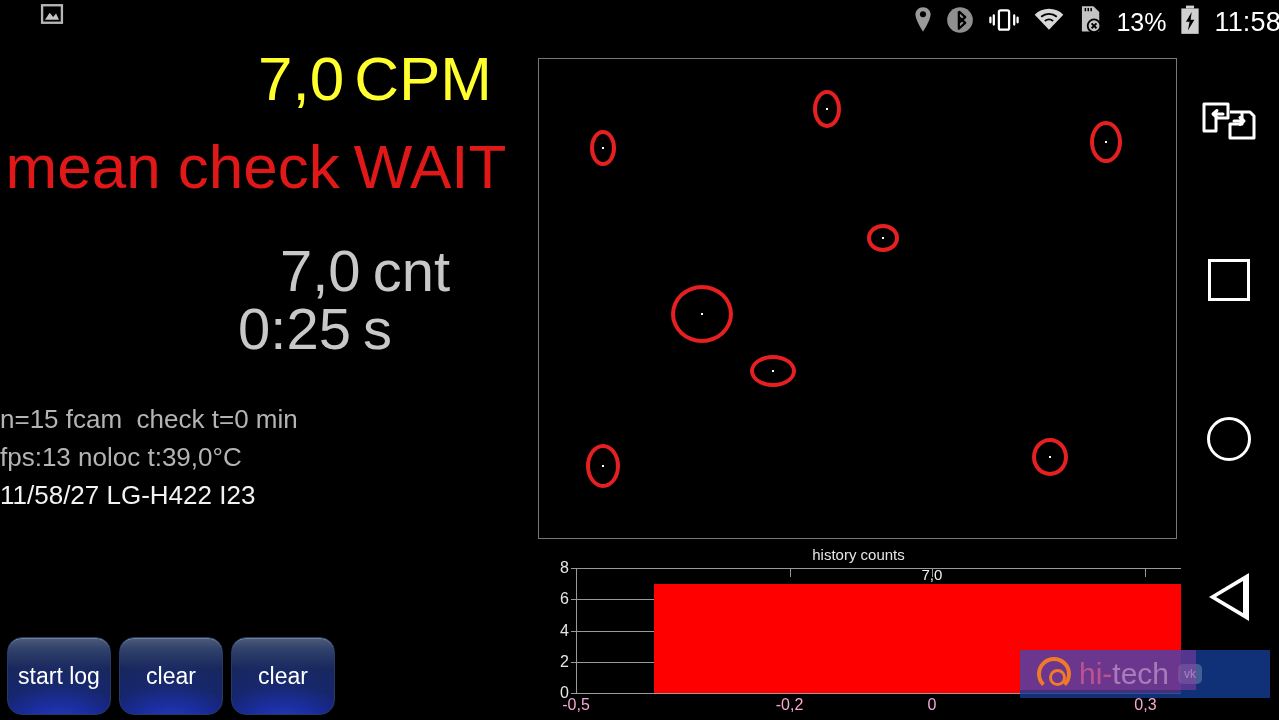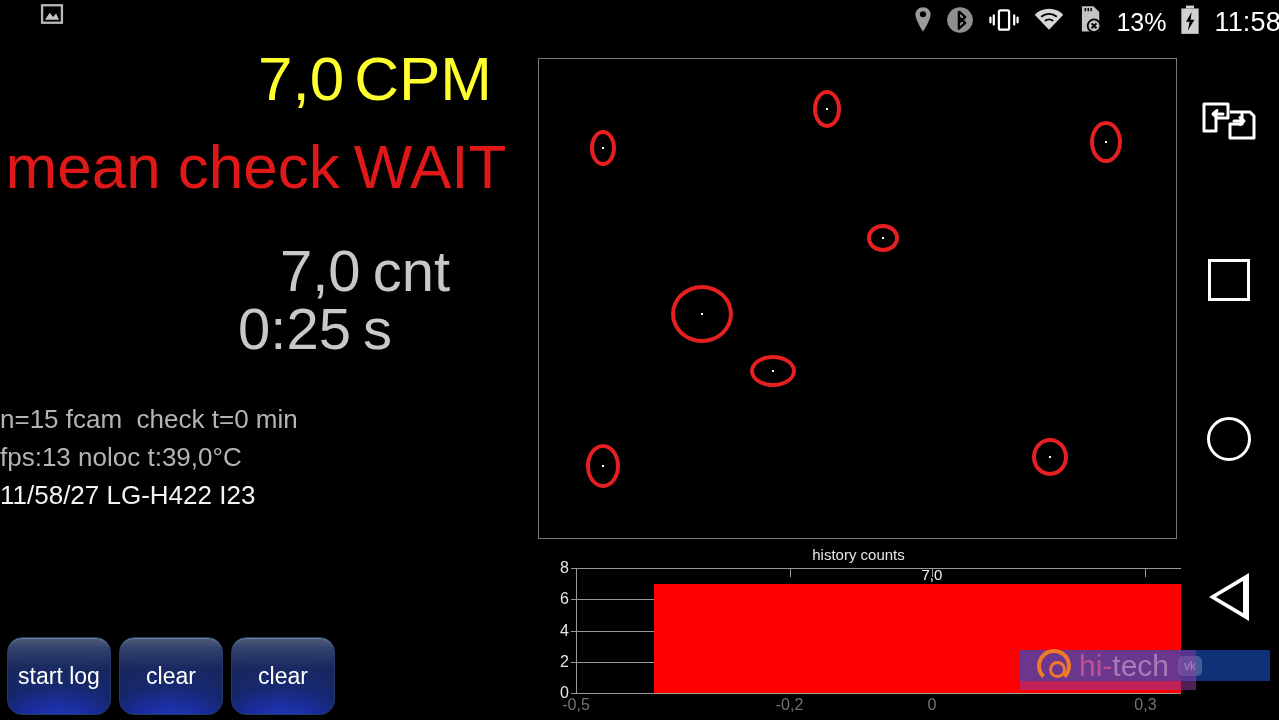--- a/index.html
+++ b/index.html
@@ -112,37 +112,37 @@
     position:absolute; right:612px; width:22px; text-align:right;
     color:#e6e6e6; font-size:16px; transform:translateY(-9px);
   }
   .ytick-mark {
     position:absolute; left:-5px; width:5px; height:1px; background:#9a9a9a;
   }
   .xtick-mark {
     position:absolute; top:0; width:1px; height:9px; background:#9a9a9a;
   }
   .xtick-label {
-    position:absolute; top:128px; color:#737373; font-size:16px;
+    position:absolute; top:128px; color:#f9a8d4; font-size:16px;
     transform:translateX(-50%); white-space:nowrap;
   }
   #axis-left {
     position:absolute; left:22px; top:0; width:1px; height:126px; background:#9a9a9a;
   }
   #bar {
     position:absolute; background:#ff0000;
   }
   #bar-label {
     position:absolute; color:#f2f2f2; font-size:15px;
     transform:translateX(-50%); white-space:nowrap;
   }
 
   
   #watermark {
-    position:absolute; left:1020px; top:650px; width:250px; height:31px;
+    position:absolute; left:1020px; top:650px; width:250px; height:48px;
     background:rgba(20,60,150,.80);
     display:flex; align-items:center; z-index:35;
   }
   #wm-purple {
     position:absolute; left:0; top:0; width:176px; height:40px;
     background:rgba(140,60,160,.55);
   }
   #wm-at {
     position:relative; margin-left:17px; width:34px; height:34px;
     border:4px solid #f07a28; border-radius:50%;

